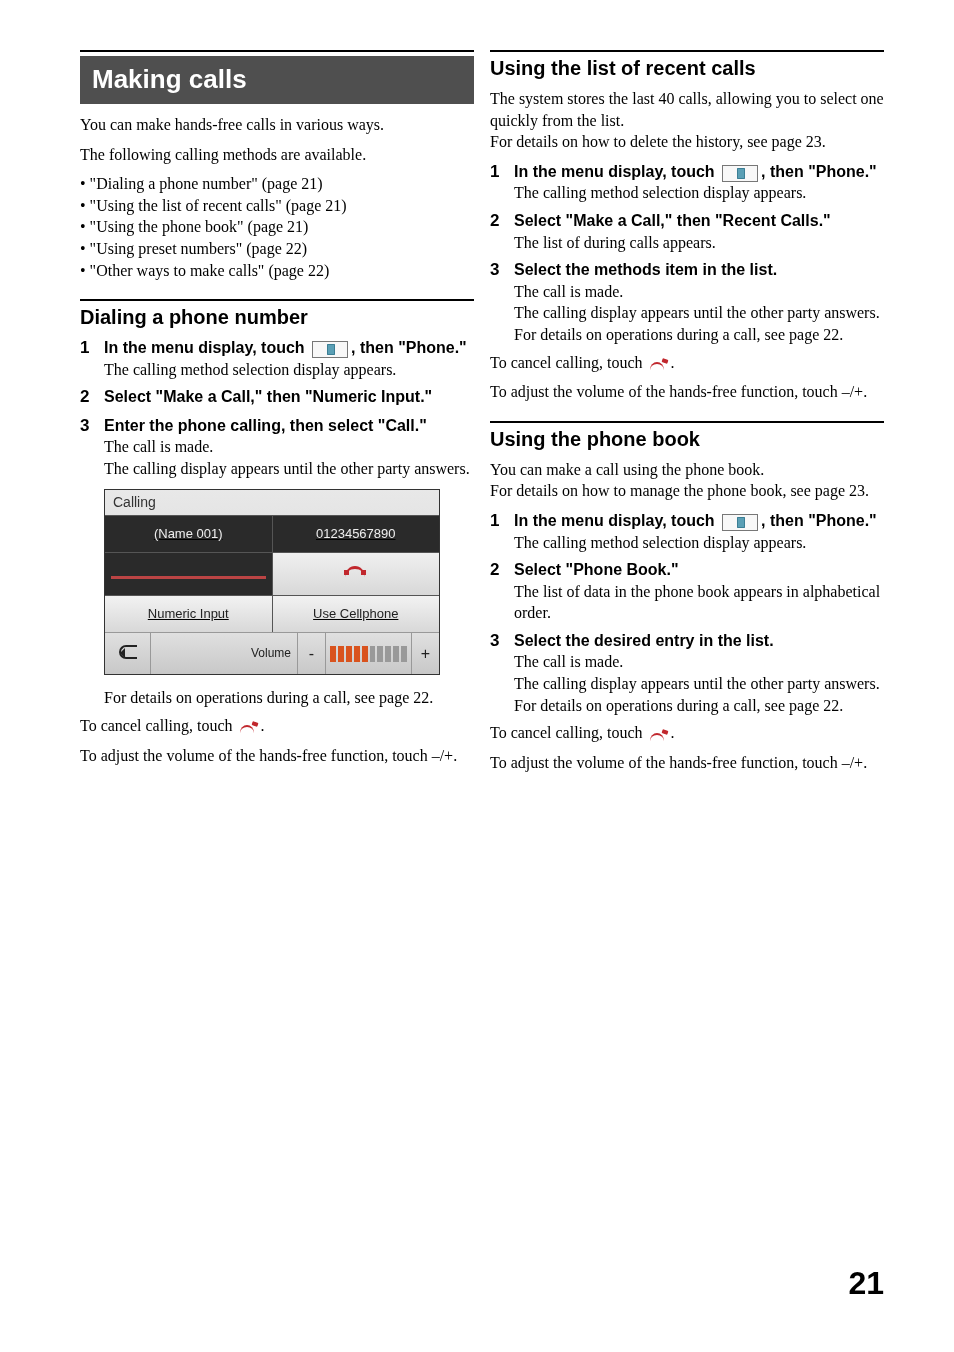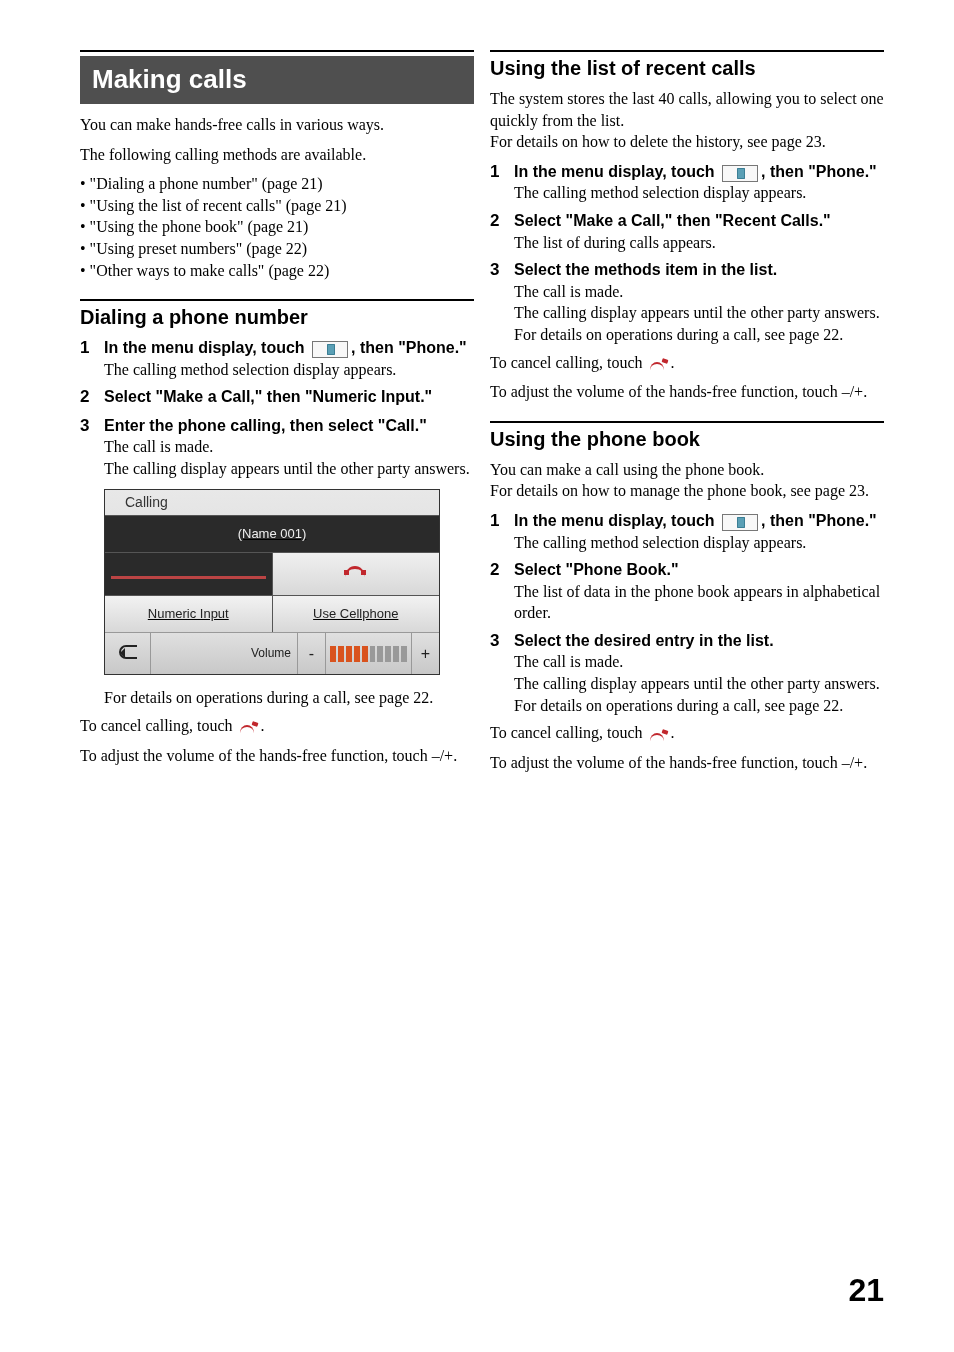--- a/index.html
+++ b/index.html
@@ -113,21 +113,21 @@
     
     .calling-wrap { padding-left: 24px; margin-top: 10px; margin-bottom: 12px; }
     .calling {
       border: 1px solid #333;
       background: linear-gradient(#e8e8e8,#d0d0d0);
       width: 336px;
       font-family: Arial, Helvetica, sans-serif;
     }
     .calling-title {
       font-size: 14px;
-      padding: 3px 20px;
+      padding: 3px 8px;
       color: #333;
     }
     .call-row {
       display: flex;
       border-top: 1px solid #555;
       background: #333;
       text-decoration: underline;
     }
     .call-cell {
       flex: 1;
@@ -222,21 +222,21 @@
     .hangup-big::after{
       content:"";
       position:absolute; left:-1px; top:8px;
       width:5px; height:5px; background:#c1272d;
       box-shadow: 17px 0 0 #c1272d;
     }
 
     .page-num {
       position: absolute;
       right: 70px;
-      bottom: 40px;
+      bottom: 47px;
       font-family: Arial, Helvetica, sans-serif;
       font-weight: 700;
       font-size: 32px;
     }
   </style>
 </head>
 <body>
 
 <div class="cols">
 
@@ -281,20 +281,21 @@
         <div class="step-rest">The call is made.</div>
         <div class="step-rest">The calling display appears until the other party answers.</div>
       </div>
     </div>
 
     <div class="calling-wrap">
       <div class="calling">
         <div class="calling-title">Calling</div>
         <div class="call-row dark">
           <div class="call-cell">(Name 001)</div>
+          <div class="call-cell">01234567890</div>
         </div>
         <div class="call-row dark">
           <div class="call-cell"><span class="signal-bars"></span></div>
           <div class="call-cell" style="background:linear-gradient(#f0f0f0,#d8d8d8);"><span class="hangup-big"></span></div>
         </div>
         <div class="call-row light">
           <div class="call-cell">Numeric Input</div>
           <div class="call-cell">Use Cellphone</div>
         </div>
         <div class="call-bottom">

